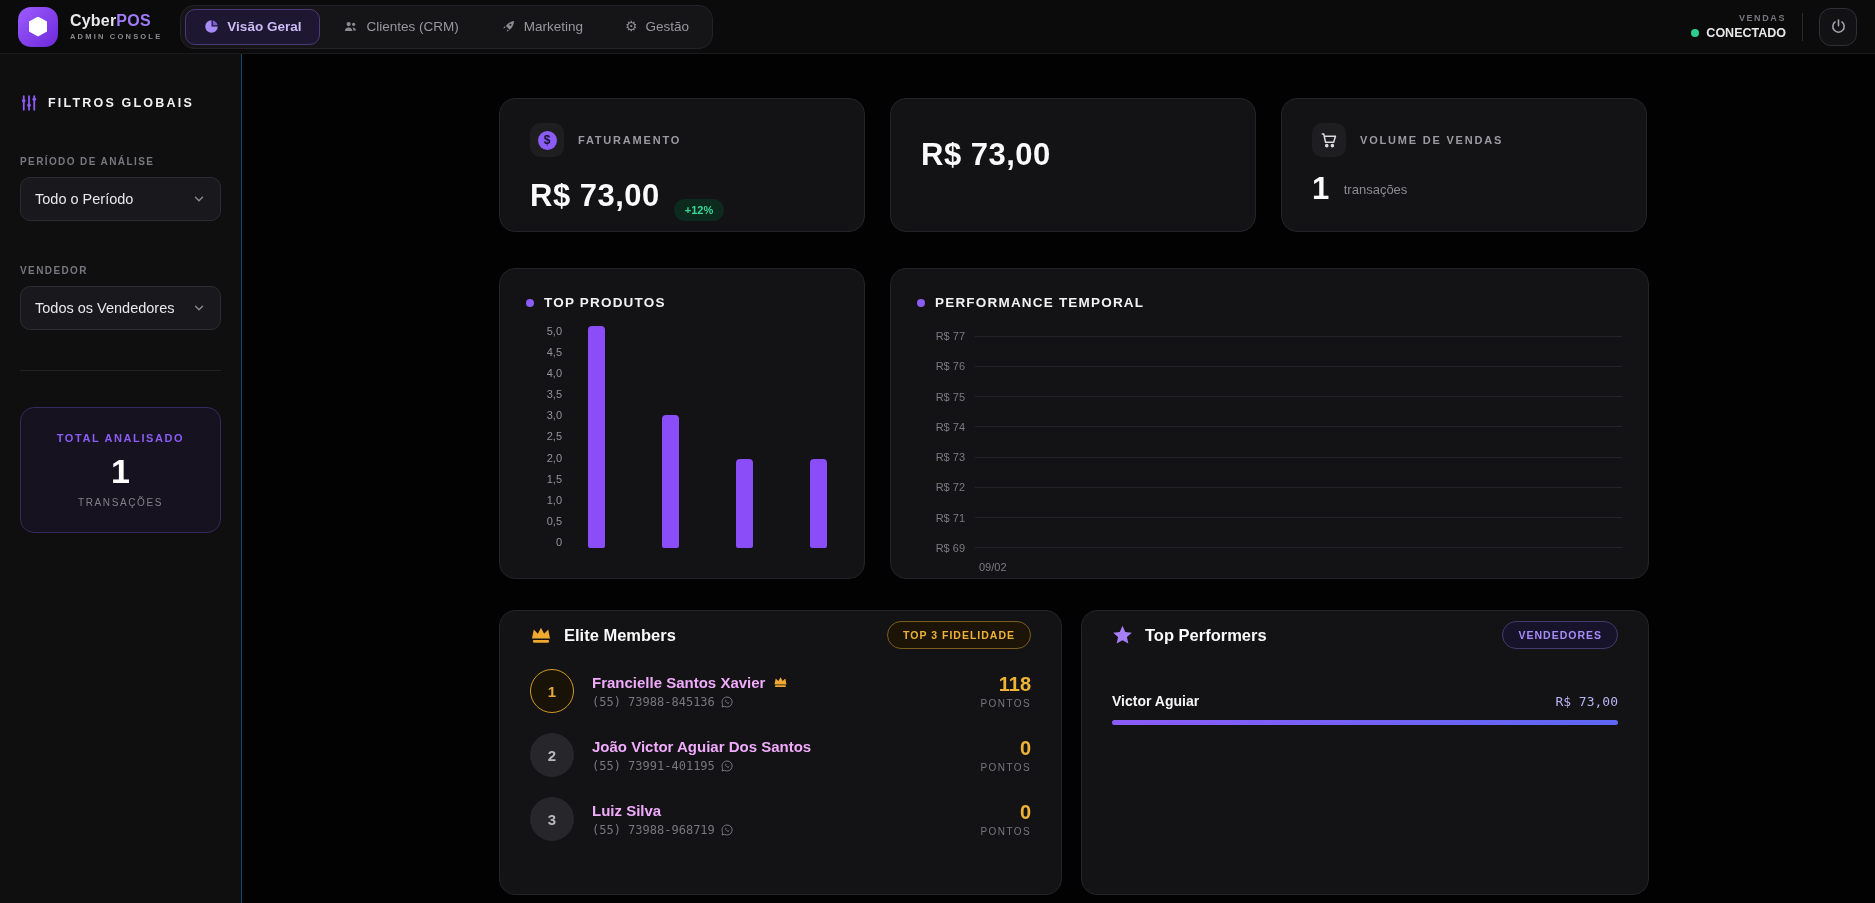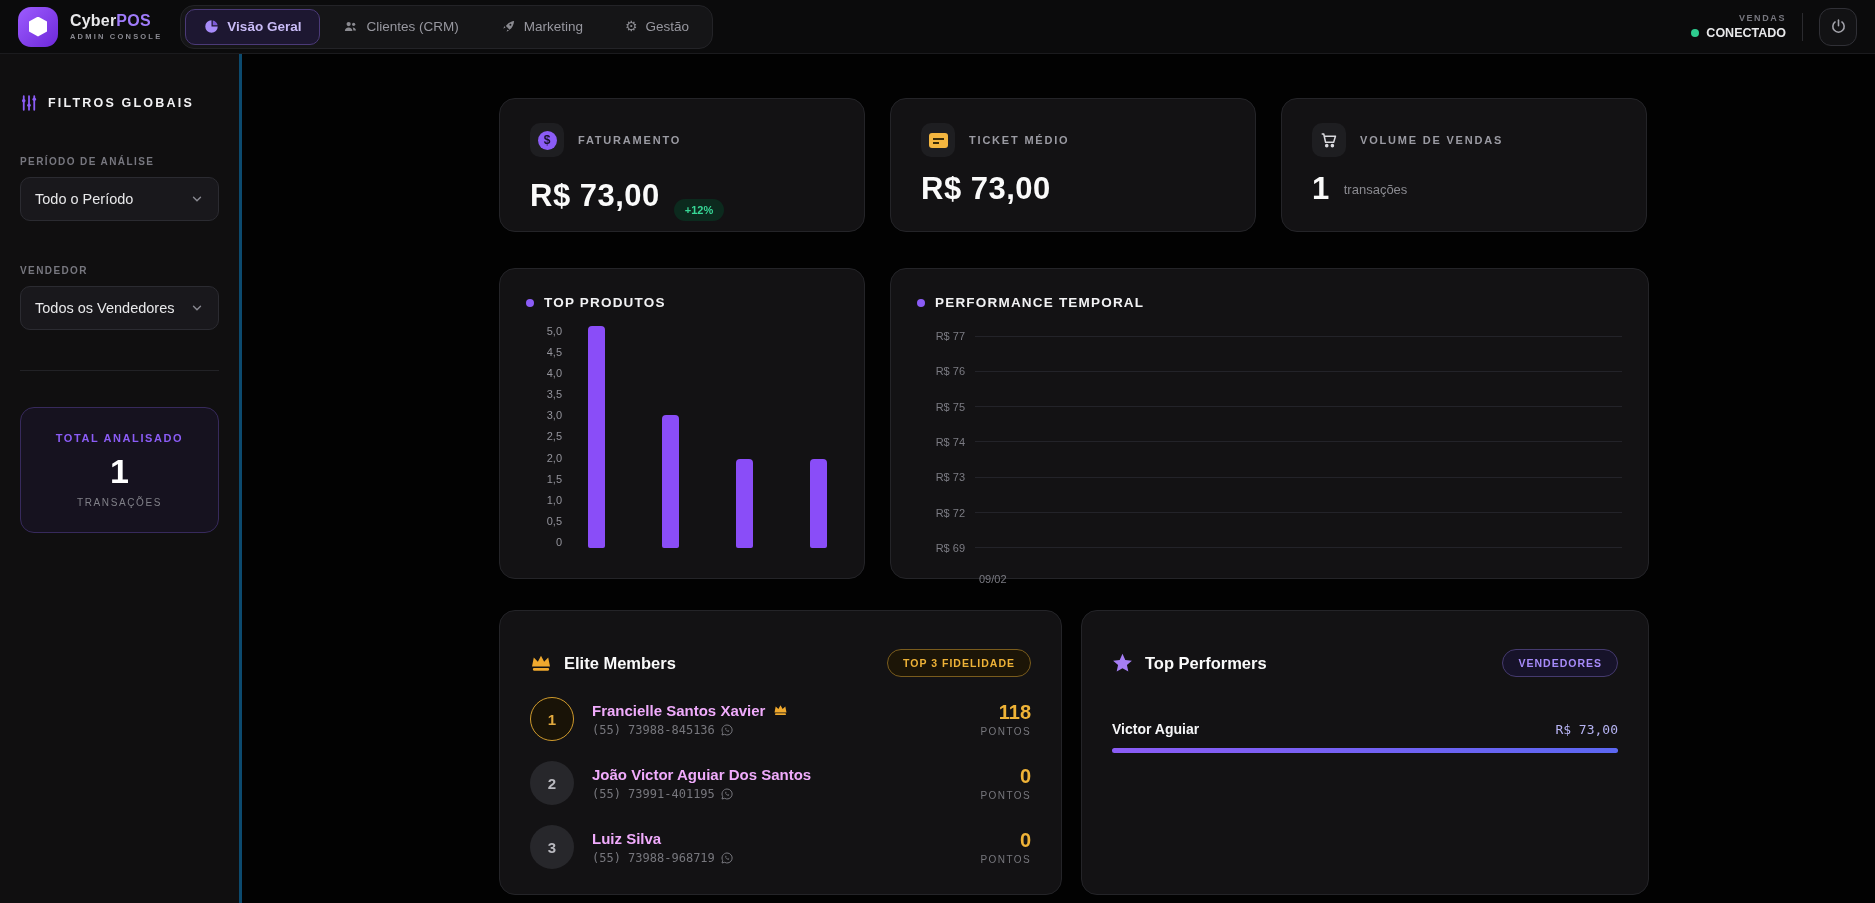--- a/index.html
+++ b/index.html
@@ -31,21 +31,21 @@
   .status-block { text-align:right; }
   .status-label { font-size:9px; letter-spacing:1.6px; color:#77777f; font-weight:bold; }
   .status-value { display:flex; align-items:center; gap:7px; font-size:12.5px; font-weight:bold; margin-top:3px; }
   .dot-green { width:8px; height:8px; border-radius:50%; background:#2ecc8f; }
   .vdiv { width:1px; height:28px; background:#2b2b2f; }
   .power-btn { width:38px; height:38px; border-radius:12px; border:1px solid #303036;
                background:#121214; display:flex; align-items:center; justify-content:center; cursor:pointer; }
 
   
   .body-row { display:flex; height:849px; }
-  .sidebar { width:242px; background:#100f10; border-right:3px solid #0c4a6e; padding:40px 20px 0; flex-shrink:0; }
+  .sidebar { width:242px; background:#100f10; border-right:1px solid #0c4a6e; padding:40px 20px 0; flex-shrink:0; }
   .main { flex:1; background:#020202; overflow:hidden; }
   .content { margin-left:257px; width:1150px; padding-top:44px; }
 
   
   .side-title { display:flex; align-items:center; gap:10px; font-size:12.5px; font-weight:bold;
                 letter-spacing:2.2px; color:#f2f2f4; }
   .filter-label { margin-top:44px; font-size:10px; font-weight:bold; letter-spacing:1.4px; color:#77777f; }
   .select { margin-top:10px; height:44px; background:#19181c; border:1px solid #2b2b31; border-radius:10px;
             display:flex; align-items:center; justify-content:space-between; padding:0 14px;
             font-size:14.5px; color:#e8e8ea; cursor:pointer; }
@@ -85,24 +85,24 @@
   .barplot { display:flex; margin-top:16px; }
   .ylabels { height:222px; width:36px; display:flex; flex-direction:column; justify-content:space-between;
              align-items:flex-end; font-size:11px; color:#93939b; line-height:1; padding-bottom:0; }
   .bars { height:222px; display:flex; align-items:flex-end; gap:57px; padding-left:26px; }
   .bar { width:17px; background:#8a4df8; border-radius:4px 4px 2px 2px; }
 
   .temporal-grid { margin-top:20px; height:224px; display:flex; flex-direction:column; justify-content:space-between; }
   .grid-row { display:flex; align-items:center; }
   .grid-row .ylab { width:48px; text-align:right; font-size:11px; color:#7b7b83; flex-shrink:0; }
   .grid-row .gline { flex:1; border-top:1px solid #232329; margin-left:10px; }
-  .xtick { font-size:11px; color:#7b7b83; margin-left:62px; margin-top:19px; }
+  .xtick { font-size:11px; color:#7b7b83; margin-left:62px; margin-top:7px; }
 
   .bottom-row { display:grid; grid-template-columns:563px 568px; gap:19px; margin-top:31px; }
-  .panel { height:285px; padding:38px 30px; }
+  .panel { height:285px; padding:10px 30px; }
   .panel-head { display:flex; align-items:center; }
   .panel-title { font-size:16.5px; font-weight:bold; color:#fafafa; margin-left:12px; }
   .badge-gold { margin-left:auto; font-size:10.5px; font-weight:bold; letter-spacing:1px; color:#eeb237;
                 border:1px solid #7a5c1d; background:#1c1507; border-radius:999px; padding:7px 15px; }
   .badge-purple { margin-left:auto; font-size:10.5px; font-weight:bold; letter-spacing:1px; color:#a78bfa;
                   border:1px solid #453a6e; background:#17132a; border-radius:999px; padding:7px 15px; }
 
   .member-row { display:flex; align-items:center; margin-top:20px; }
   .rank-circle { width:44px; height:44px; border-radius:50%; display:flex; align-items:center;
                  justify-content:center; font-size:15px; font-weight:bold; flex-shrink:0; }
@@ -243,26 +243,20 @@
             </div>
             <div class="kpi-label">FATURAMENTO</div>
           </div>
           <div class="kpi-value-row">
             <span class="kpi-value">R$ 73,00</span>
             <span class="badge-green">+12%</span>
           </div>
         </div>
 
         <div class="card kpi">
-          <div class="kpi-head">
-            <div class="icon-box">
-              <div class="ticket-ic"></div>
-            </div>
-            <div class="kpi-label">TICKET MÉDIO</div>
-          </div>
           <div class="kpi-value-row">
             <span class="kpi-value">R$ 73,00</span>
           </div>
         </div>
 
         <div class="card kpi">
           <div class="kpi-head">
             <div class="icon-box">
               <svg width="18" height="18" viewBox="0 0 24 24" fill="none" stroke="#d9d9de" stroke-width="2" stroke-linecap="round" stroke-linejoin="round">
                 <path d="M3 4h2l2.4 11h10.8l2.4-8H6"></path>
@@ -332,20 +326,24 @@
               </div>
               <div class="grid-row">
                 <span class="ylab">R$ 73</span>
                 <div class="gline"></div>
               </div>
               <div class="grid-row">
                 <span class="ylab">R$ 72</span>
                 <div class="gline"></div>
               </div>
               <div class="grid-row">
+                <span class="ylab">R$ 71</span>
+                <div class="gline"></div>
+              </div>
+              <div class="grid-row">
                 <span class="ylab">R$ 69</span>
                 <div class="gline"></div>
               </div>
             </div>
           <div class="xtick">09/02</div>
         </div>
       </div>
 
       <div class="bottom-row">
         <div class="card panel">

